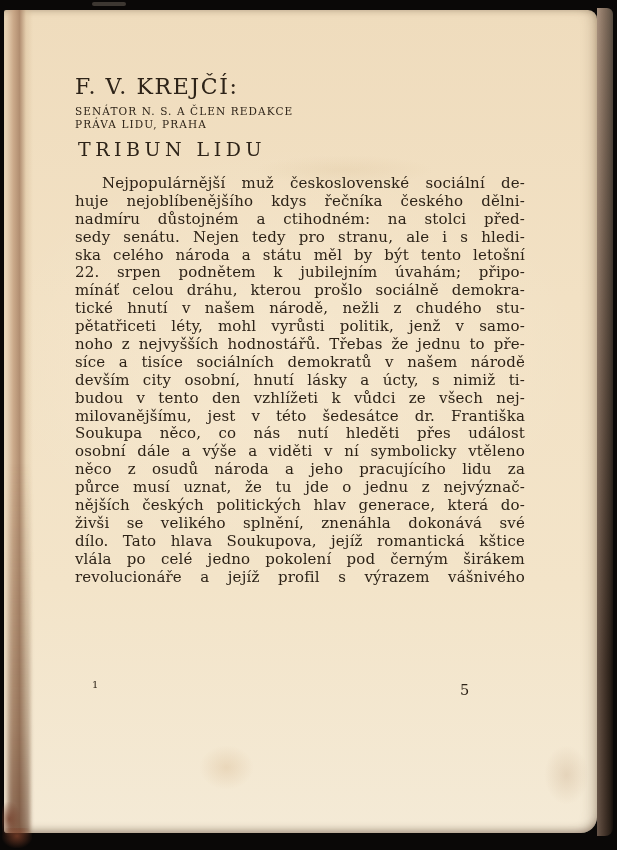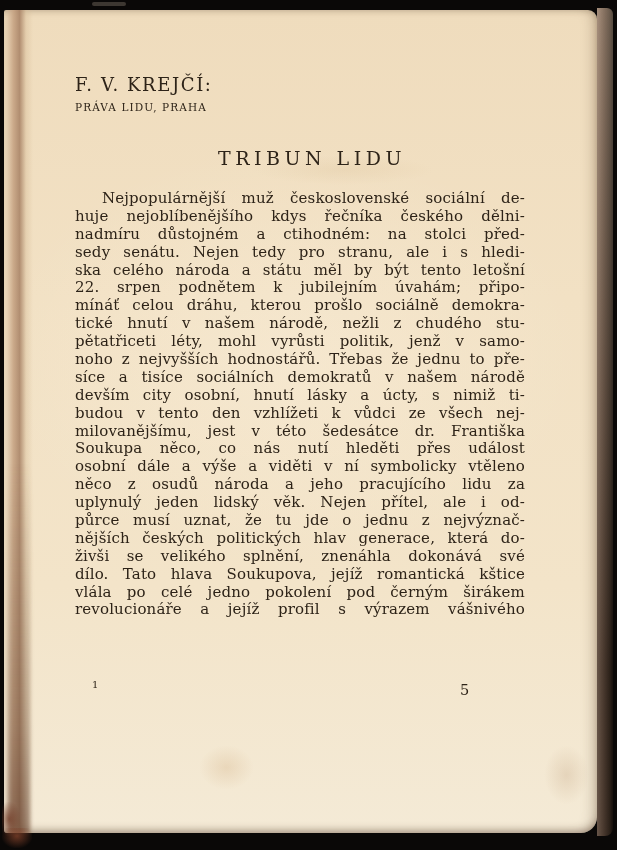--- a/index.html
+++ b/index.html
@@ -79,33 +79,33 @@
     background:radial-gradient(ellipse,rgba(210,180,135,.18),rgba(210,180,135,0) 70%);
     pointer-events:none;
   }
 
   
   .ink{color:#2d2318;}
   #author-block{
     position:absolute;left:71px;top:64px;width:460px;
   }
   #author-name{
-    font-size:18px;letter-spacing:1.6px;font-weight:500;
+    font-size:22px;letter-spacing:1.6px;font-weight:500;
     margin:0 0 6px 0;
   }
   .author-role{
     font-size:10.5px;letter-spacing:1.1px;line-height:13px;margin:0;
   }
   #doc-title{
     position:absolute;left:71px;top:125px;width:450px;
-    text-align:center;font-size:19px;letter-spacing:4.5px;
-    font-weight:normal;margin:12px;
+    text-align:left;font-size:19px;letter-spacing:4.5px;
+    font-weight:normal;margin:3px;
   }
   #body-text{
-    position:absolute;left:71px;top:180px;width:450px;
+    position:absolute;left:71px;top:165px;width:450px;
   }
   .body-line{
     font-size:15px;line-height:17.9px;
     text-align:justify;text-align-last:justify;
     letter-spacing:.15px;
     white-space:normal;overflow:hidden;height:17.9px;
   }
   .body-line:first-child{text-indent:27px;}
   #sig-mark{
     position:absolute;left:88px;top:669px;font-size:10px;
@@ -126,20 +126,21 @@
   <div id="page">
     <div class="gutter"></div>
     <div class="gutter-dark-bottom"></div>
     <div class="smudge-a"></div>
     <div class="stain-1"></div>
     <div class="stain-2"></div>
     <div class="stain-3"></div>
 
     <div id="author-block">
       <p id="author-name" class="ink">F. V. KREJČÍ:</p>
+      <p class="author-role ink">SENÁTOR N. S. A ČLEN REDAKCE</p>
       <p class="author-role ink">PRÁVA LIDU, PRAHA</p>
     </div>
 
     <h1 id="doc-title" class="ink">TRIBUN LIDU</h1>
 
     <div id="body-text">
         <div class="body-line ink">Nejpopulárnější muž československé sociální de-</div>
         <div class="body-line ink">huje nejoblíbenějšího kdys řečníka českého dělni-</div>
         <div class="body-line ink">nadmíru důstojném a ctihodném: na stolci před-</div>
         <div class="body-line ink">sedy senátu. Nejen tedy pro stranu, ale i s hledi-</div>
@@ -149,21 +150,20 @@
         <div class="body-line ink">tické hnutí v našem národě, nežli z chudého stu-</div>
         <div class="body-line ink">pětatřiceti léty, mohl vyrůsti politik, jenž v samo-</div>
         <div class="body-line ink">noho z nejvyšších hodnostářů. Třebas že jednu to pře-</div>
         <div class="body-line ink">síce a tisíce sociálních demokratů v našem národě</div>
         <div class="body-line ink">devším city osobní, hnutí lásky a úcty, s nimiž ti-</div>
         <div class="body-line ink">budou v tento den vzhlížeti k vůdci ze všech nej-</div>
         <div class="body-line ink">milovanějšímu, jest v této šedesátce dr. Františka</div>
         <div class="body-line ink">Soukupa něco, co nás nutí hleděti přes událost</div>
         <div class="body-line ink">osobní dále a výše a viděti v ní symbolicky vtěleno</div>
         <div class="body-line ink">něco z osudů národa a jeho pracujícího lidu za</div>
-        <div class="body-line ink">uplynulý jeden lidský věk. Nejen přítel, ale i od-</div>
         <div class="body-line ink">půrce musí uznat, že tu jde o jednu z nejvýznač-</div>
         <div class="body-line ink">nějších českých politických hlav generace, která do-</div>
         <div class="body-line ink">živši se velikého splnění, znenáhla dokonává své</div>
         <div class="body-line ink">dílo. Tato hlava Soukupova, jejíž romantická kštice</div>
         <div class="body-line ink">vlála po celé jedno pokolení pod černým širákem</div>
         <div class="body-line ink">revolucionáře a jejíž profil s výrazem vášnivého</div>
       </div>
 
     <span id="sig-mark" class="ink">1</span>
     <span id="page-num" class="ink">5</span>

